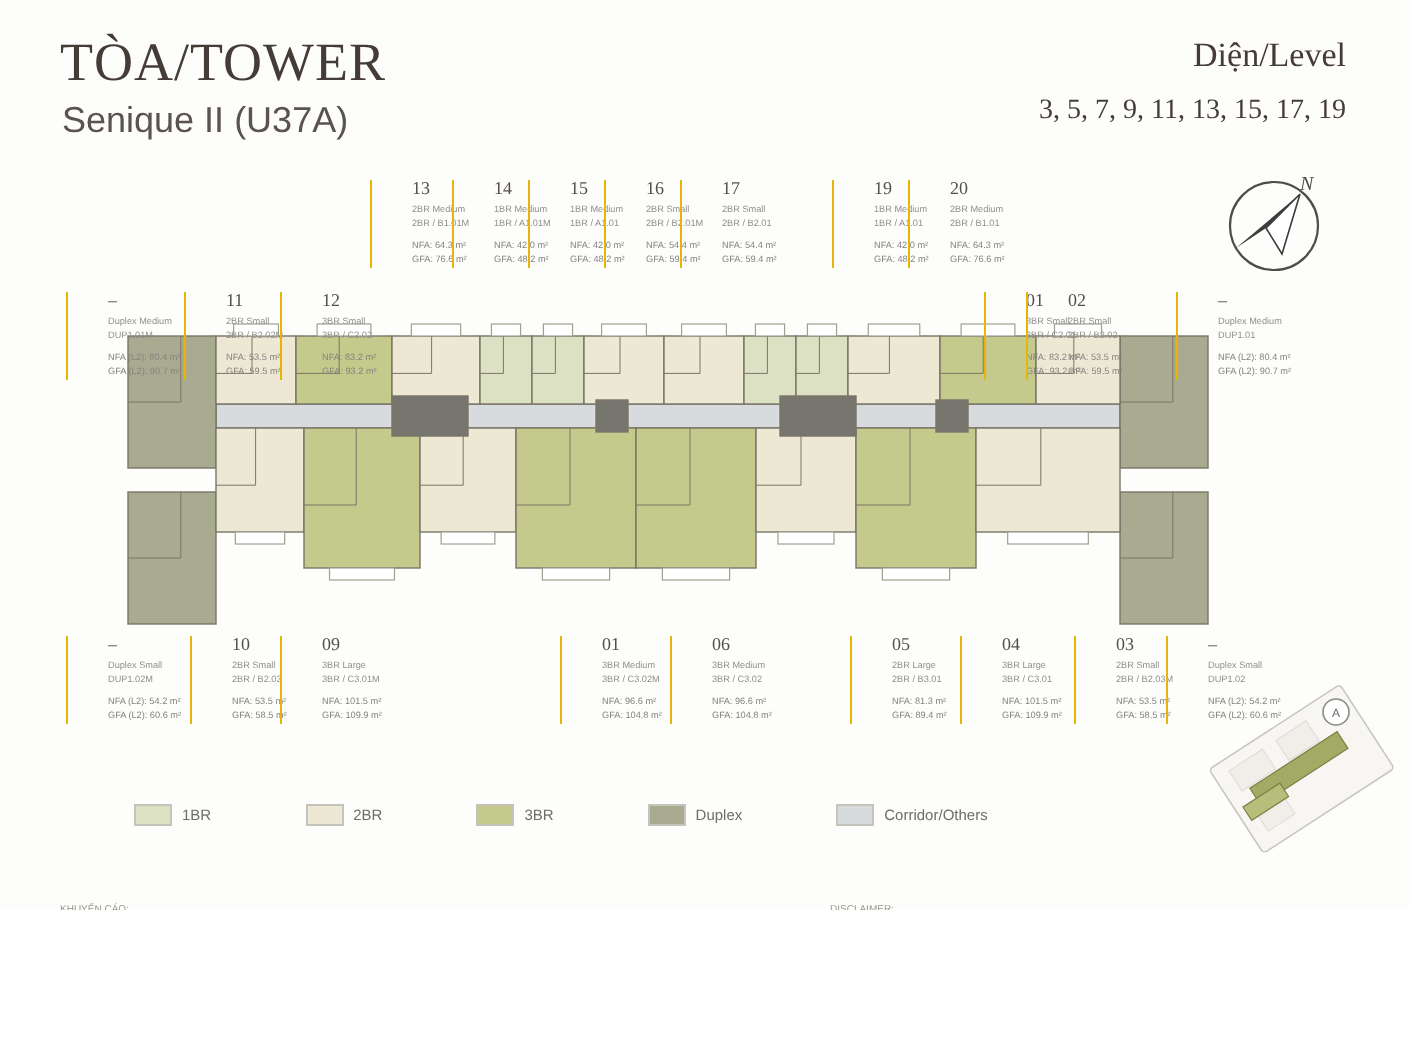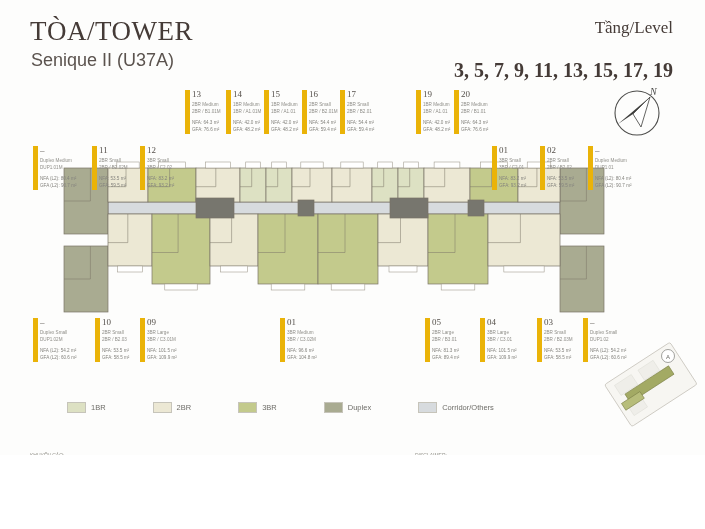--- a/index.html
+++ b/index.html
@@ -6,24 +6,24 @@
   body{font-family:"Liberation Sans", sans-serif; background:#ffffff;}
   #page{position:relative;width:705px;height:455px;background:#fdfdfc;overflow:hidden;}
 
   
   .title{position:absolute;left:30px;top:16px;font-family:"Liberation Serif","DejaVu Serif",serif;
          font-size:27px;letter-spacing:0.5px;color:#453b37;}
   .subtitle{position:absolute;left:31px;top:50px;font-size:18px;color:#5b534e;}
   .lvl{position:absolute;right:32px;top:18px;text-align:right;
        font-family:"Liberation Serif","DejaVu Serif",serif;color:#453b37;}
   .lvl .l1{font-size:17px;}
-  .lvl .l2{font-size:20px;margin-top:21px;font-weight:bold;}
+  .lvl .l2{font-size:14px;margin-top:10px;}
 
   
-  .ucell{position:absolute;width:40px;border-left:5px solid #eab308;padding-left:2px;
+  .ucell{position:absolute;width:40px;border-left:1px solid #eab308;padding-left:20px;
          color:#8f8e89;}
   .ucell .uno{font-family:"Liberation Serif","DejaVu Serif",serif;font-size:9px;color:#55504b;
               margin-bottom:2px;line-height:1.1;}
   .ucell .utxt{font-size:4.6px;line-height:1.45;white-space:nowrap;color:#908f8a;}
   .ucell .uarea{font-size:4.6px;line-height:1.5;white-space:nowrap;color:#84837e;}
   .ucell .sp{height:5px;}
   .wide{width:50px;}
 
   
   #legend{position:absolute;left:40px;top:402px;display:flex;align-items:center;gap:20px;}
@@ -42,21 +42,21 @@
   svg{position:absolute;left:0;top:0;}
 </style>
 </head>
 <body>
 
 <div id="page">
 
   <div class="title">TÒA/TOWER</div>
   <div class="subtitle">Senique II (U37A)</div>
   <div class="lvl">
-    <div class="l1">Tầng/Level</div>
+    <div class="l1">Diện/Level</div>
     <div class="l2">3, 5, 7, 9, 11, 13, 15, 17, 19</div>
   </div>
 
   <svg id="plan-svg" width="705" height="529" viewBox="0 0 705 529">
       <rect x="108" y="202" width="452" height="12" fill="#d7dbde" stroke="#7a7467" stroke-width="0.7"></rect>
       <rect x="64" y="168" width="44" height="66" fill="#a9ab91" stroke="#7a7467" stroke-width="0.7"></rect>
       <line x1="64" y1="201" x2="90.4" y2="201" stroke="#7a7467" stroke-width="0.5"></line>
       <line x1="90.4" y1="168" x2="90.4" y2="201" stroke="#7a7467" stroke-width="0.5"></line>
       <rect x="64" y="246" width="44" height="66" fill="#a9ab91" stroke="#7a7467" stroke-width="0.7"></rect>
       <line x1="64" y1="279" x2="90.4" y2="279" stroke="#7a7467" stroke-width="0.5"></line>
@@ -256,21 +256,21 @@
   </div>
 
   <div class="ucell" style="left:492px;top:146px">
     <div class="uno">01</div>
     <div class="utxt">3BR Small</div>
     <div class="utxt">3BR / C2.01</div>
     <div class="sp"></div>
     <div class="uarea">NFA: 83.2 m²</div>
     <div class="uarea">GFA: 93.2 m²</div>
   </div>
-  <div class="ucell" style="left:540px;top:146px">
+  <div class="ucell" style="left:513px;top:146px">
     <div class="uno">02</div>
     <div class="utxt">2BR Small</div>
     <div class="utxt">2BR / B2.02</div>
     <div class="sp"></div>
     <div class="uarea">NFA: 53.5 m²</div>
     <div class="uarea">GFA: 59.5 m²</div>
   </div>
   <div class="ucell wide" style="left:588px;top:146px">
     <div class="uno">–</div>
     <div class="utxt">Duplex Medium</div>
@@ -301,20 +301,28 @@
     <div class="utxt">3BR Large</div>
     <div class="utxt">3BR / C3.01M</div>
     <div class="sp"></div>
     <div class="uarea">NFA: 101.5 m²</div>
     <div class="uarea">GFA: 109.9 m²</div>
   </div>
   <div class="ucell" style="left:280px;top:318px">
     <div class="uno">01</div>
     <div class="utxt">3BR Medium</div>
     <div class="utxt">3BR / C3.02M</div>
+    <div class="sp"></div>
+    <div class="uarea">NFA: 96.6 m²</div>
+    <div class="uarea">GFA: 104.8 m²</div>
+  </div>
+  <div class="ucell" style="left:335px;top:318px">
+    <div class="uno">06</div>
+    <div class="utxt">3BR Medium</div>
+    <div class="utxt">3BR / C3.02</div>
     <div class="sp"></div>
     <div class="uarea">NFA: 96.6 m²</div>
     <div class="uarea">GFA: 104.8 m²</div>
   </div>
   <div class="ucell" style="left:425px;top:318px">
     <div class="uno">05</div>
     <div class="utxt">2BR Large</div>
     <div class="utxt">2BR / B3.01</div>
     <div class="sp"></div>
     <div class="uarea">NFA: 81.3 m²</div>

